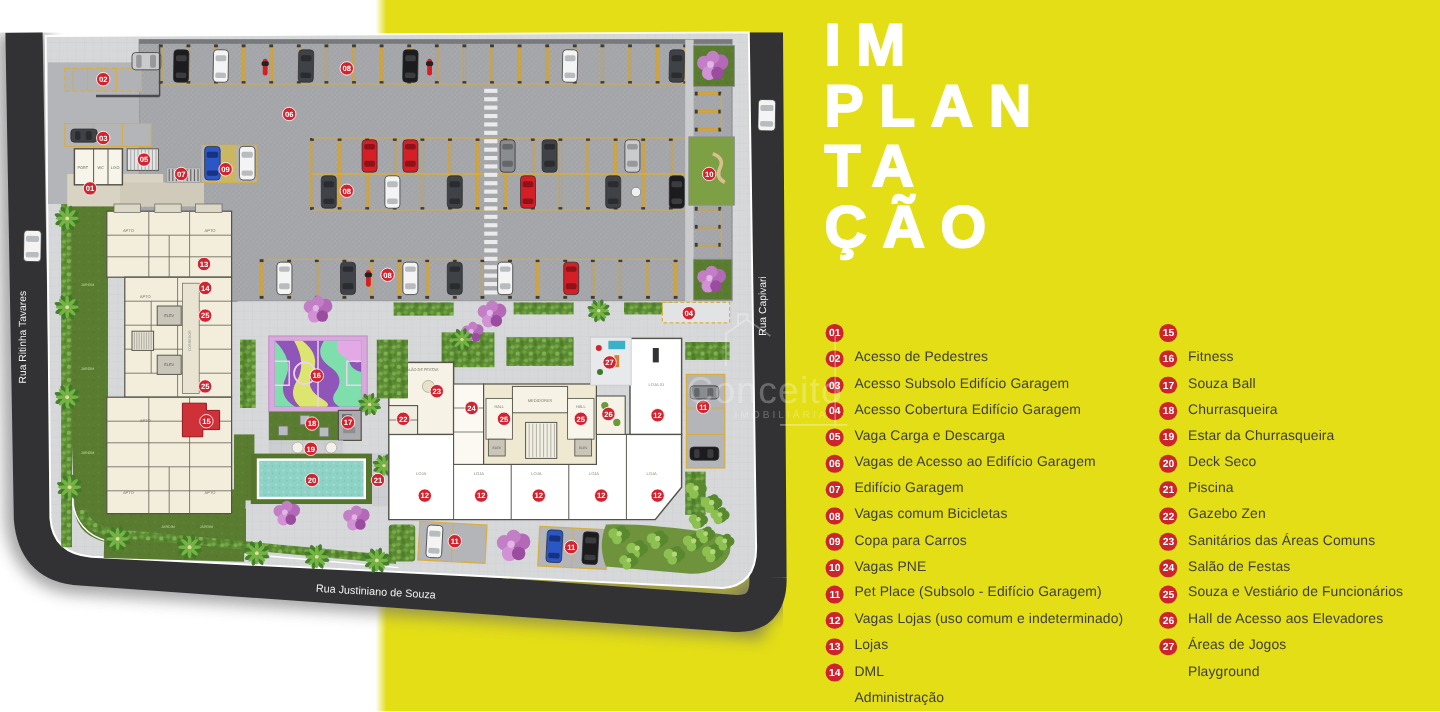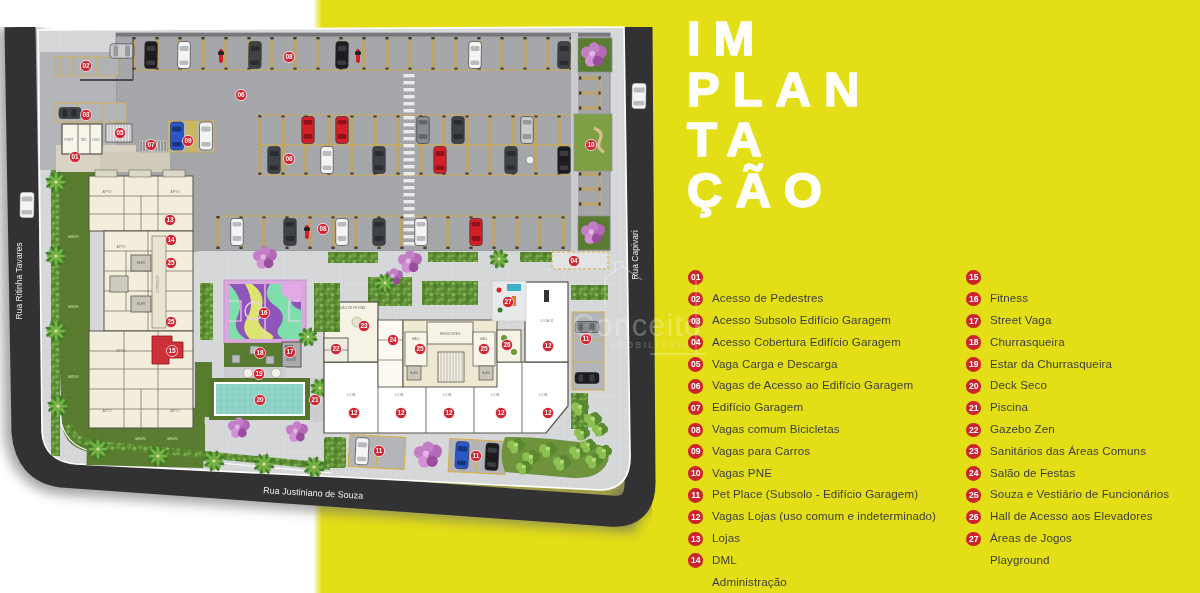--- a/index.html
+++ b/index.html
@@ -38,21 +38,21 @@
 <div class="li" style="left:689px;top:379.6px;">
       <span class="c">06</span>
       <span class="t">Edifício Garagem</span>
     </div>
 <div class="li" style="left:689px;top:401.4px;">
       <span class="c">07</span>
       <span class="t">Vagas comum Bicicletas</span>
     </div>
 <div class="li" style="left:689px;top:423.2px;">
       <span class="c">08</span>
-      <span class="t">Vagas para Carros</span>
+      <span class="t">Copa para Carros</span>
     </div>
 <div class="li" style="left:689px;top:445.0px;">
       <span class="c">09</span>
       <span class="t">Vagas PNE</span>
     </div>
 <div class="li" style="left:689px;top:466.8px;">
       <span class="c">10</span>
       <span class="t">Pet Place (Subsolo - Edifício Garagem)</span>
     </div>
 <div class="li" style="left:689px;top:488.6px;">
@@ -73,21 +73,21 @@
     </div>
 </div>
 
 <div>
 <div class="li" style="left:967px;top:270.6px;">
       <span class="c">15</span>
       <span class="t">Fitness</span>
     </div>
 <div class="li" style="left:967px;top:292.4px;">
       <span class="c">16</span>
-      <span class="t">Street Vaga</span>
+      <span class="t">Souza Ball</span>
     </div>
 <div class="li" style="left:967px;top:314.2px;">
       <span class="c">17</span>
       <span class="t">Churrasqueira</span>
     </div>
 <div class="li" style="left:967px;top:336.0px;">
       <span class="c">18</span>
       <span class="t">Estar da Churrasqueira</span>
     </div>
 <div class="li" style="left:967px;top:357.8px;">

